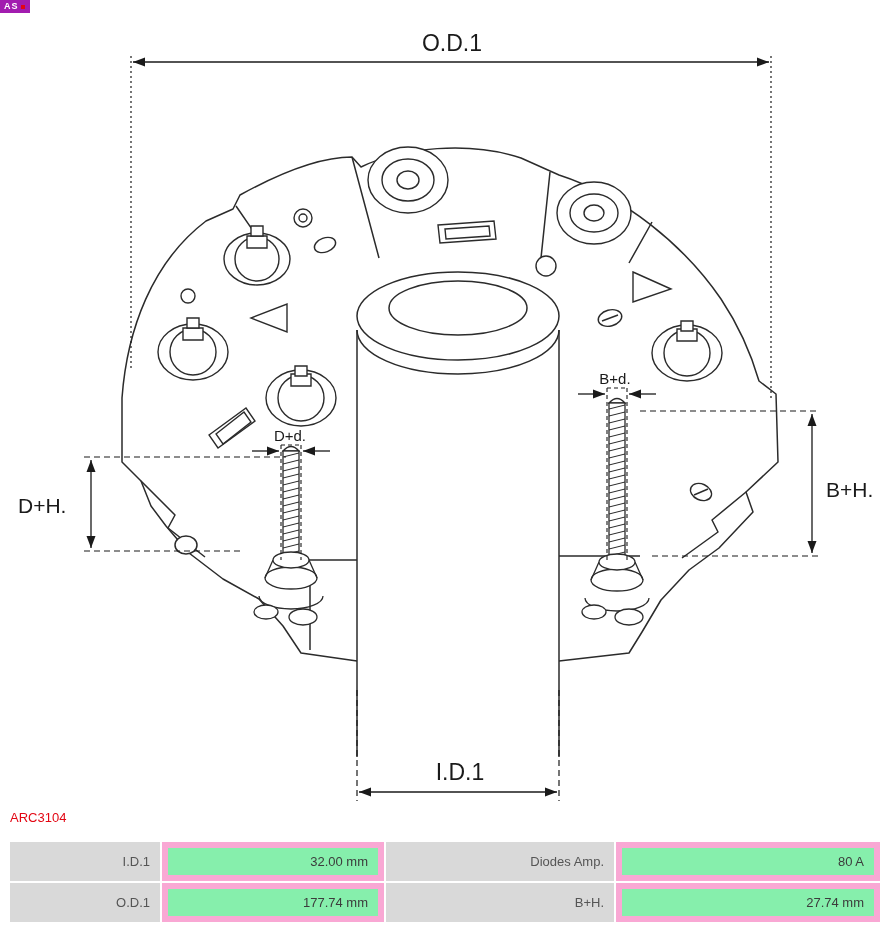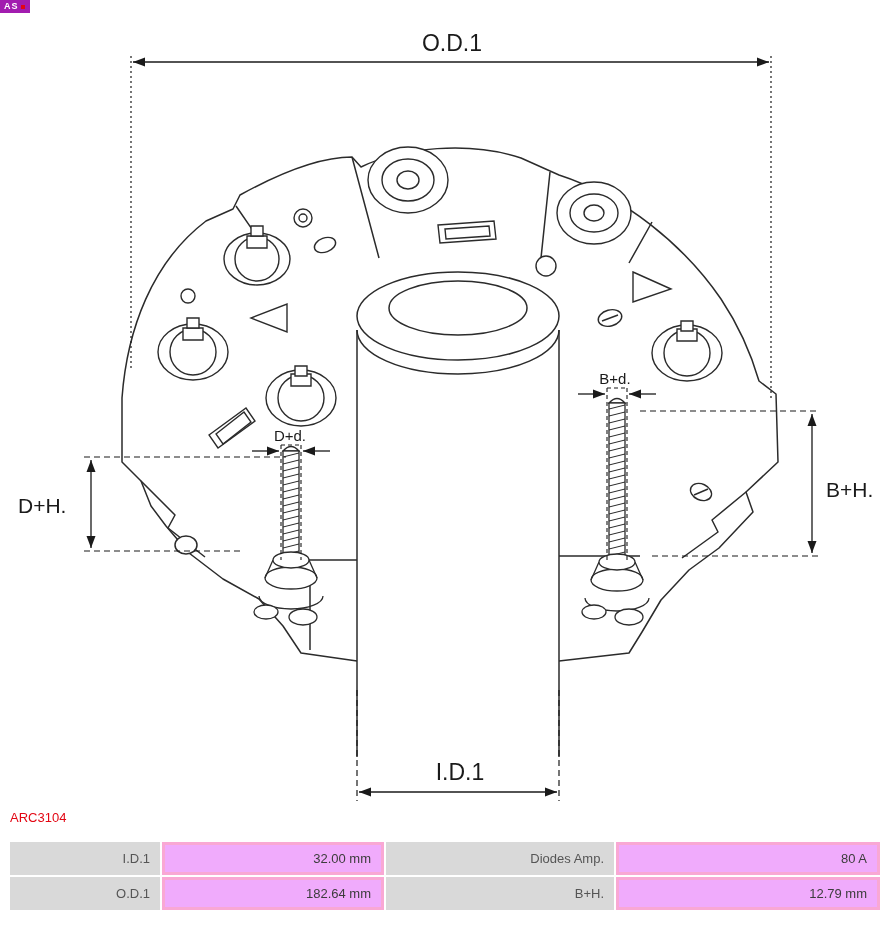--- a/index.html
+++ b/index.html
@@ -8,21 +8,21 @@
   .logo{position:absolute;top:0;left:0;height:13px;background:#a21caf;color:#fff;
         font-size:9px;font-weight:bold;line-height:13px;padding:0 5px 0 4px;letter-spacing:1px;}
   .logo .dot{display:inline-block;width:4px;height:4px;background:#e30613;margin-left:2px;}
   .diagram{position:absolute;top:0;left:0;}
   .diagram text{font-family:"Liberation Sans",sans-serif;fill:#1a1a1a;stroke:none;}
   .part-number{position:absolute;left:10px;top:810px;color:#e30613;font-size:13px;}
   table.spec{position:absolute;left:8px;top:840px;width:874px;border-collapse:separate;
              border-spacing:2px;font-size:13px;color:#444;table-layout:fixed;}
   table.spec td{height:27px;padding:0 10px;text-align:right;vertical-align:middle;overflow:hidden;}
   td.lbl{background:#d9d9d9;color:#555;}
-  td.val{background:#f0abfc;border:3px solid #f9a8d4;color:#3c3c3c;}
+  td.val{background:#86efac;border:6px solid #f9a8d4;color:#3c3c3c;}
 </style>
 </head>
 <body>
 
 <div class="page">
 
   <div class="logo"><span>AS</span><span class="dot"></span></div>
 
   <svg class="diagram" width="890" height="806" viewBox="0 0 890 806">
     <defs>
@@ -221,20 +221,20 @@
     </colgroup>
     <tbody>
       <tr>
         <td class="lbl">I.D.1</td>
         <td class="val">32.00 mm</td>
         <td class="lbl">Diodes Amp.</td>
         <td class="val">80 A</td>
       </tr>
       <tr>
         <td class="lbl">O.D.1</td>
-        <td class="val">182.64 mm</td>
+        <td class="val">177.74 mm</td>
         <td class="lbl">B+H.</td>
-        <td class="val">12.79 mm</td>
+        <td class="val">27.74 mm</td>
       </tr>
     </tbody>
   </table>
 
 </div>
 
 </body></html>

